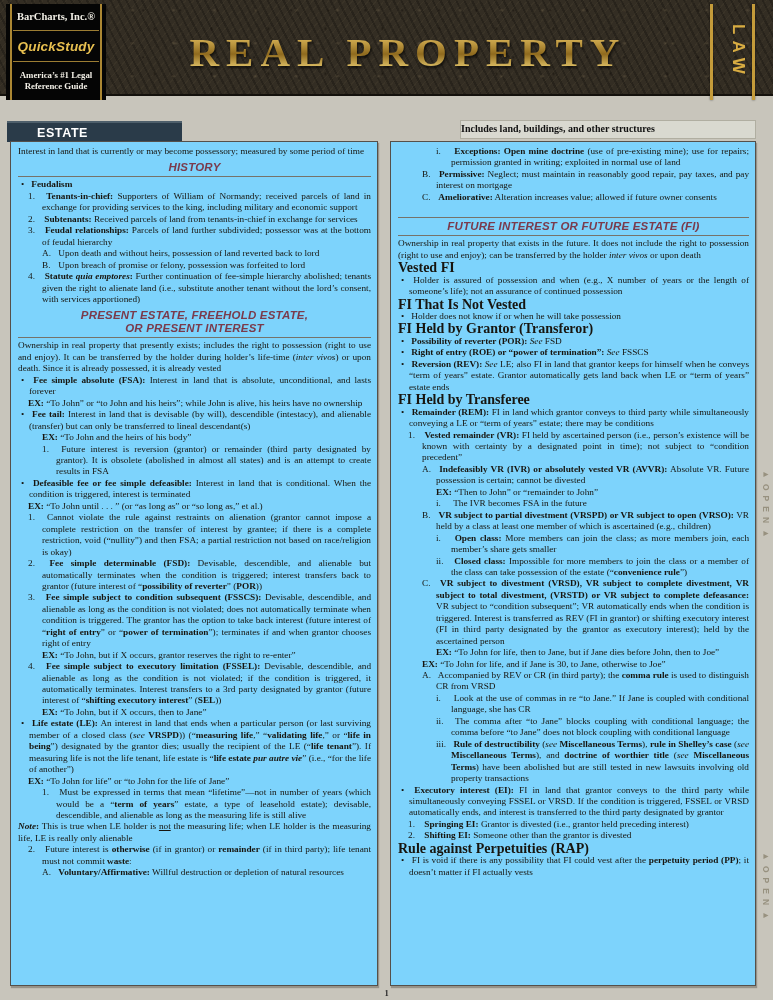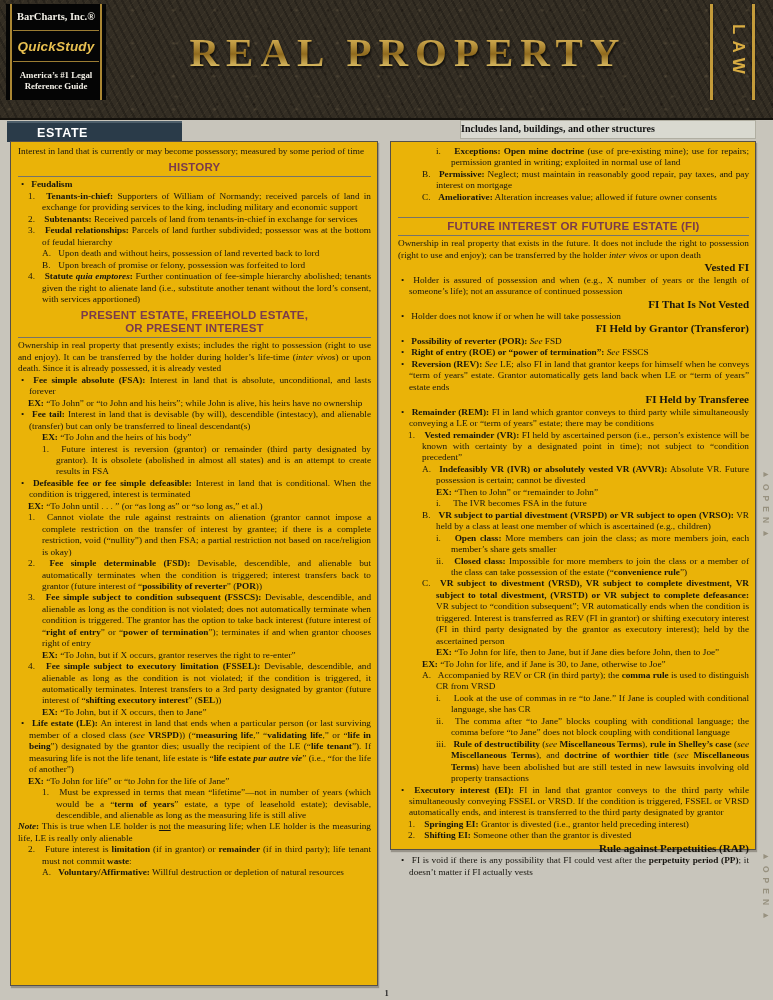--- a/index.html
+++ b/index.html
@@ -7,21 +7,21 @@
   body {
     position:relative;
     width:773px; height:1000px;
     background:#c8c5bb;
     font-family:"Liberation Serif", serif;
     overflow:hidden;
   }
 
   
   .header {
-    position:absolute; left:0; top:0; width:773px; height:120px;
+    position:absolute; left:0; top:0; width:773px; height:96px;
     background-color:#332d23;
     background-image:
       radial-gradient(ellipse 4px 3px at 23% 31%, rgba(146,130,96,.28), transparent 65%),
       radial-gradient(ellipse 3px 4px at 71% 64%, rgba(20,16,10,.55), transparent 60%),
       radial-gradient(ellipse 5px 3px at 48% 82%, rgba(158,142,104,.18), transparent 60%),
       radial-gradient(ellipse 3px 3px at 87% 22%, rgba(16,12,8,.5), transparent 60%),
       repeating-linear-gradient(63deg, rgba(0,0,0,.22) 0 2px, transparent 2px 7px),
       repeating-linear-gradient(-49deg, rgba(120,106,76,.10) 0 1px, transparent 1px 6px);
     background-size: 41px 33px, 57px 45px, 71px 53px, 37px 47px, auto, auto;
     border-bottom:2px solid #14110c;
@@ -53,27 +53,27 @@
   .law-line-a { left:710px; } .law-line-b { left:752px; }
   .law-label {
     position:absolute; left:718px; top:12px; height:80px; width:30px;
     writing-mode:vertical-rl; text-align:center;
     color:#d8ac42; font-family:"Liberation Sans",sans-serif;
     font-size:17px; font-weight:bold; letter-spacing:6px;
   }
 
   
   .panel {
-    position:absolute; background:#eab308;
+    position:absolute; background:#7dd3fc;
     border:1px solid #55504a;
     box-shadow:1px 2px 1px rgba(60,55,45,.35);
     padding:4px 6px 4px 7px;
   }
   .panel-left  { left:10px;  top:141px; width:368px; height:845px; }
-  .panel-right { left:390px; top:141px; width:366px; height:709px; }
+  .panel-right { left:390px; top:141px; width:366px; height:845px; }
 
   .estate-tab {
     position:absolute; left:7px; top:121px; width:175px; height:21px;
     background:#2a3b49; border-top:2px solid #4e5f6b;
     color:#ffffff; font-family:"Liberation Sans",sans-serif;
     font-size:12.5px; font-weight:bold; letter-spacing:.6px;
     padding:3px 0 0 30px;
   }
   .includes-strip {
     position:absolute; left:460px; top:120px; width:296px; height:19px;
@@ -84,24 +84,24 @@
   }
 
   
   .col-body { font-size:9.25px; line-height:11.45px; color:#17150f; }
   .para, .li { text-align:justify; }
   .sec-h {
     text-align:center; font-family:"Liberation Sans",sans-serif;
     font-weight:bold; font-size:11.5px; line-height:13px; letter-spacing:.2px;
     color:#7a3b4c;
     border-bottom:1px solid #76736a;
-    padding:2px 0 2px; margin:2px 0 2px;
+    padding:2px 0 2px; margin:2px 0 2px;font-style:italic;
   }
   .sec-h.ru { border-top:1px solid #76736a; margin-top:14px; }
-  .sub-h { text-align:right; font-weight:bold; font-size:11px; padding:1px 0; }
+  .sub-h { text-align:left; font-weight:bold; font-size:14px; padding:1px 0; }
   .mk { display:inline-block; text-indent:0; white-space:nowrap; }
   .lvl1 { padding-left:11px; text-indent:-8px;  } .lvl1 > .mk { min-width:8px;  }
   .lvl2 { padding-left:24px; text-indent:-14px; } .lvl2 > .mk { min-width:14px; }
   .lvl3 { padding-left:38px; text-indent:-14px; } .lvl3 > .mk { min-width:14px; }
   .lvl4 { padding-left:53px; text-indent:-15px; } .lvl4 > .mk { min-width:15px; }
 
   
   .open-marker {
     position:absolute; left:757px; width:14px;
     writing-mode:vertical-rl; text-align:center;
@@ -161,21 +161,21 @@
       <div class="li lvl2"><span class="mk">1.</span> Cannot violate the rule against restraints on alienation (grantor cannot impose a complete restriction on the transfer of interest by grantee; if there is a complete restriction, void (“nullity”) and then FSA; a partial restriction not based on race/religion is okay)</div>
       <div class="li lvl2"><span class="mk">2.</span> <b>Fee simple determinable (FSD):</b> Devisable, descendible, and alienable but automatically terminates when the condition is triggered; interest transfers back to grantor (future interest of “<b>possibility of reverter</b>” (<b>POR</b>))</div>
       <div class="li lvl2"><span class="mk">3.</span> <b>Fee simple subject to condition subsequent (FSSCS):</b> Devisable, descendible, and alienable as long as the condition is not violated; does not automatically terminate when condition is triggered. The grantor has the option to take back interest (future interest of “<b>right of entry</b>” or “<b>power of termination</b>”); terminates if and when grantor chooses right of entry</div>
       <div class="li lvl3"><span class="mk"><b>EX:</b></span> “To John, but if X occurs, grantor reserves the right to re-enter”</div>
       <div class="li lvl2"><span class="mk">4.</span> <b>Fee simple subject to executory limitation (FSSEL):</b> Devisable, descendible, and alienable as long as the condition is not violated; if the condition is triggered, it automatically terminates. Interest transfers to a 3rd party designated by grantor (future interest of “<b>shifting executory interest</b>” (<b>SEL</b>))</div>
       <div class="li lvl3"><span class="mk"><b>EX:</b></span> “To John, but if X occurs, then to Jane”</div>
       <div class="li lvl1"><span class="mk">•</span> <b>Life estate (LE):</b> An interest in land that ends when a particular person (or last surviving member of a closed class (<i>see</i> <b>VRSPD</b>)) (“<b>measuring life</b>,” “<b>validating life</b>,” or “<b>life in being</b>”) designated by the grantor dies; usually the recipient of the LE (“<b>life tenant</b>”). If measuring life is not the life tenant, life estate is “<b>life estate <i>pur autre vie</i></b>” (i.e., “for the life of another”)</div>
       <div class="li lvl2"><span class="mk"><b>EX:</b></span> “To John for life” or “to John for the life of Jane”</div>
       <div class="li lvl3"><span class="mk">1.</span> Must be expressed in terms that mean “lifetime”—not in number of years (which would be a “<b>term of years</b>” estate, a type of leasehold estate); devisable, descendible, and alienable as long as the measuring life is still alive</div>
       <div class="para"><b><i>Note</i>:</b> This is true when LE holder is <u>not</u> the measuring life; when LE holder is the measuring life, LE is really only alienable</div>
-      <div class="li lvl2"><span class="mk">2.</span> Future interest is <b>limitation</b> (if in grantor) or <b>remainder</b> (if in third party); life tenant must not commit <b>waste</b>:</div>
+      <div class="li lvl2"><span class="mk">2.</span> Future interest is <b>otherwise</b> (if in grantor) or <b>remainder</b> (if in third party); life tenant must not commit <b>waste</b>:</div>
       <div class="li lvl3"><span class="mk">A.</span> <b>Voluntary/Affirmative:</b> Willful destruction or depletion of natural resources</div>
     </div>
 </div>
 <div class="panel panel-right">
   <div class="col-body">
       <div class="li lvl4"><span class="mk">i.</span> <b>Exceptions: Open mine doctrine</b> (use of pre-existing mine); use for repairs; permission granted in writing; exploited in normal use of land</div>
       <div class="li lvl3"><span class="mk">B.</span> <b>Permissive:</b> Neglect; must maintain in reasonably good repair, pay taxes, and pay interest on mortgage</div>
       <div class="li lvl3"><span class="mk">C.</span> <b>Ameliorative:</b> Alteration increases value; allowed if future owner consents</div>
       <div class="sec-h ru">FUTURE INTEREST OR FUTURE ESTATE (FI)</div>
       <div class="para">Ownership in real property that exists in the future. It does not include the right to possession (right to use and enjoy); can be transferred by the holder <i>inter vivos</i> or upon death</div>

